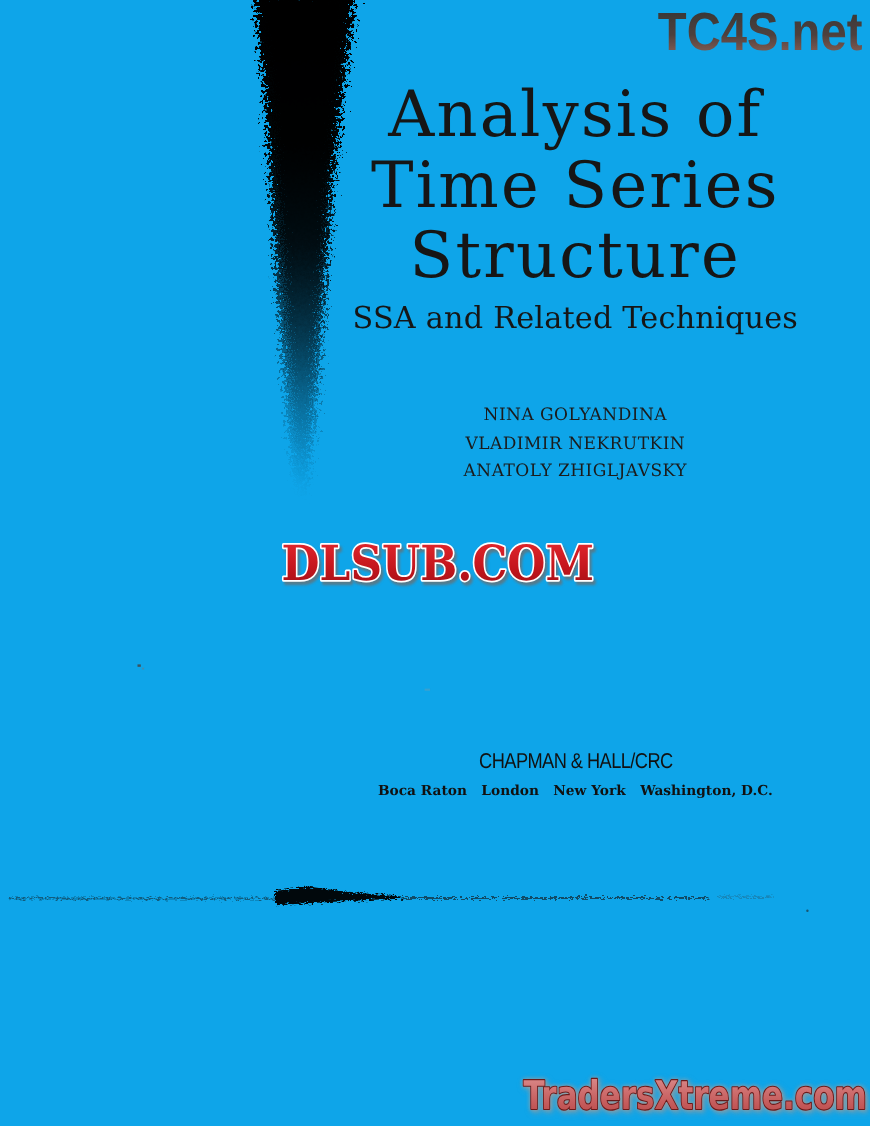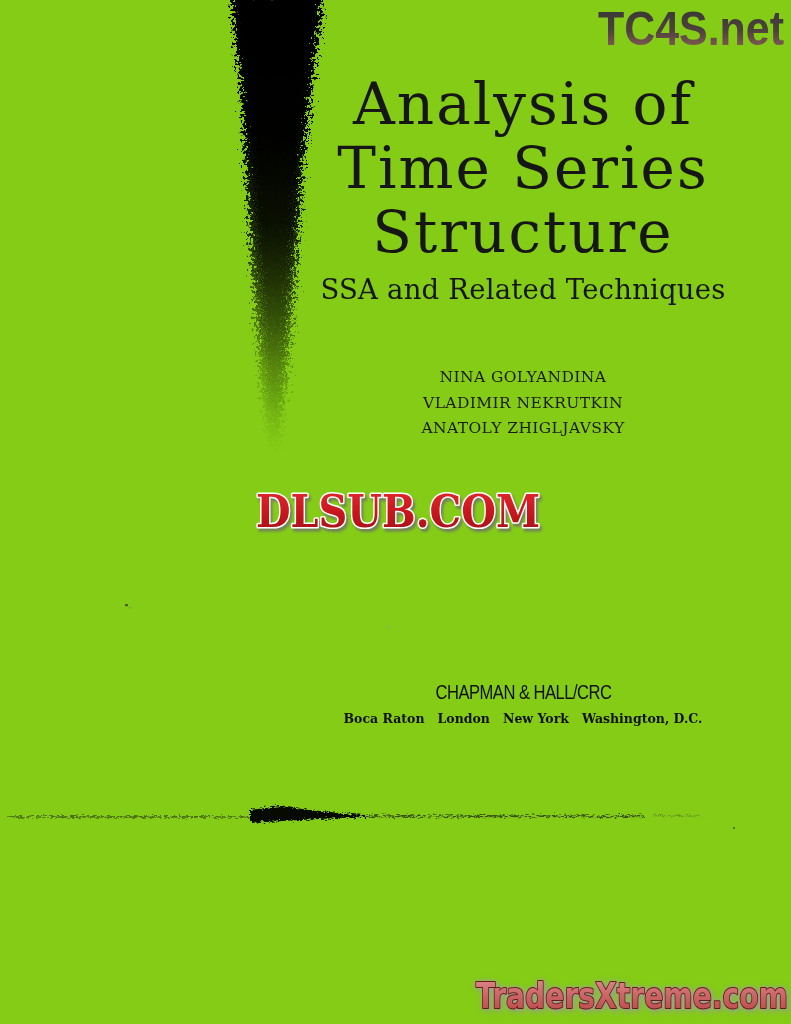--- a/index.html
+++ b/index.html
@@ -1,19 +1,19 @@
 <!DOCTYPE html>
 <html><head>
 <meta charset="utf-8">
 <style>
   html,body{margin:0;padding:0;background:#e8e8e8;}
   #page{
     position:relative;
     width:791px;height:1024px;
-    background:#84cc16;
+    background:#0ea5e9;
     overflow:hidden;
     font-family:"DejaVu Serif", serif;
   }
   svg{display:block;}
   .abs{position:absolute;}
 
   
   #artifact-layer{left:0;top:0;width:791px;height:1024px;pointer-events:none;}
 
   

